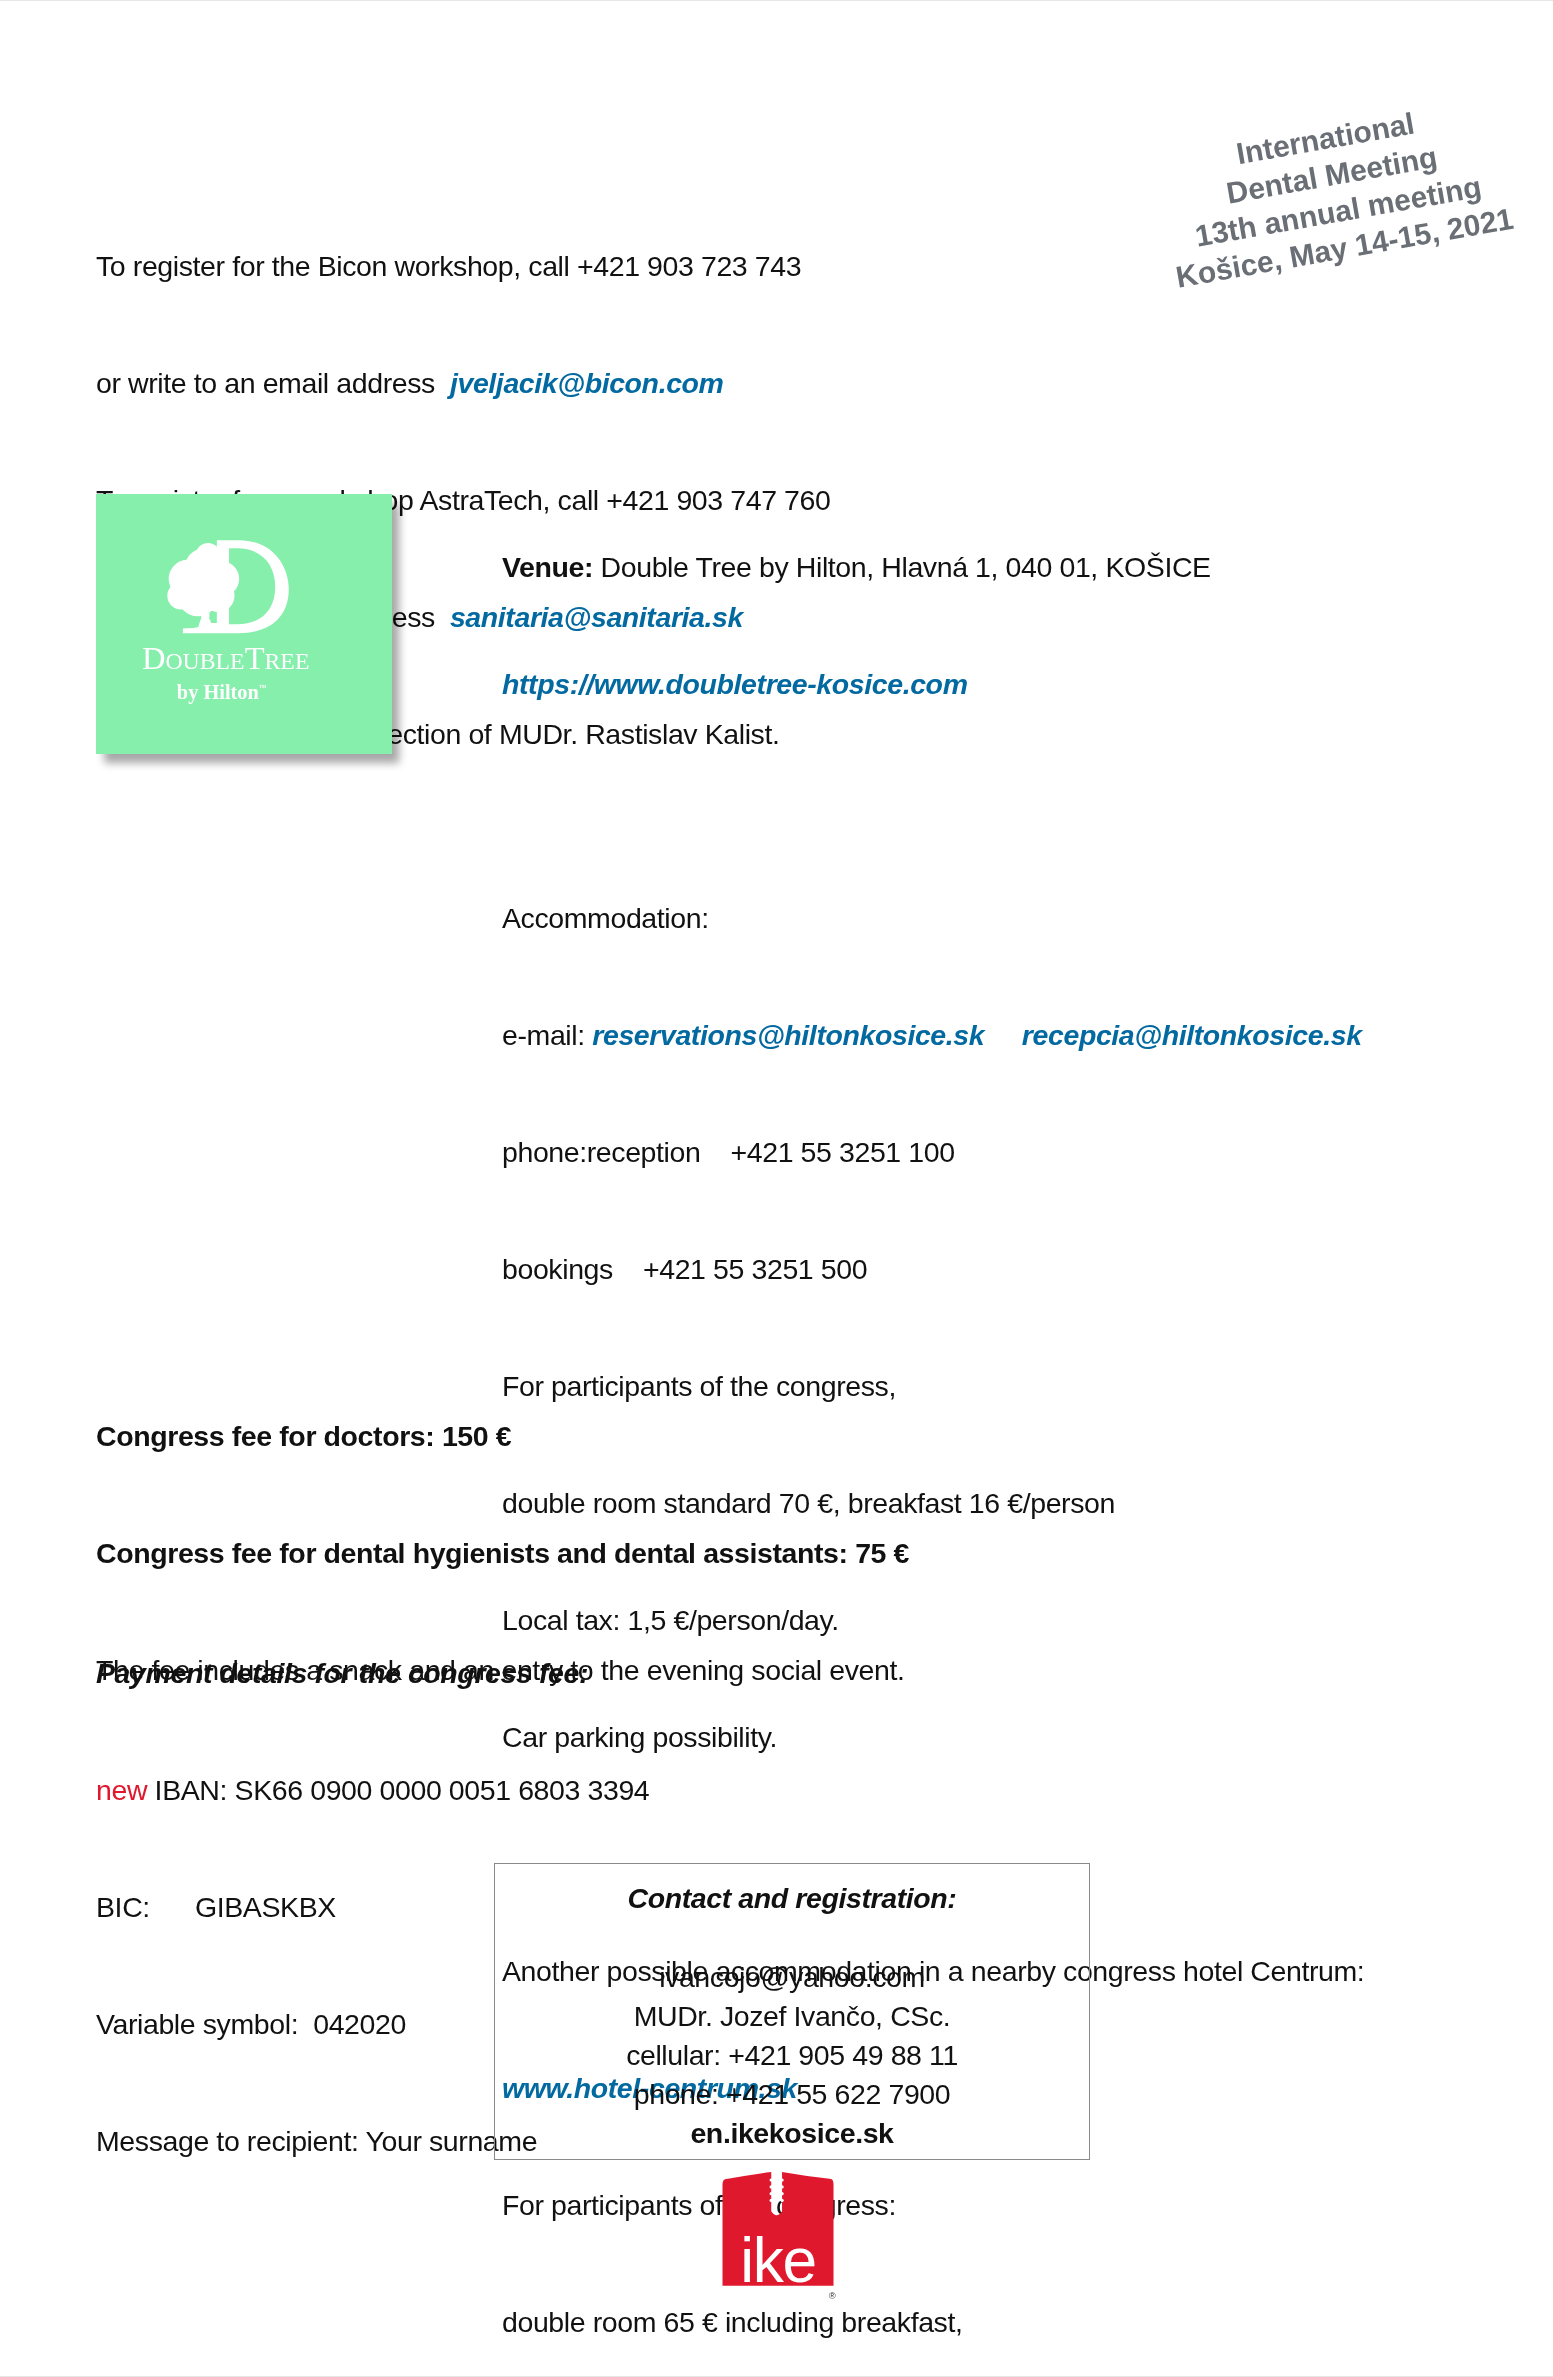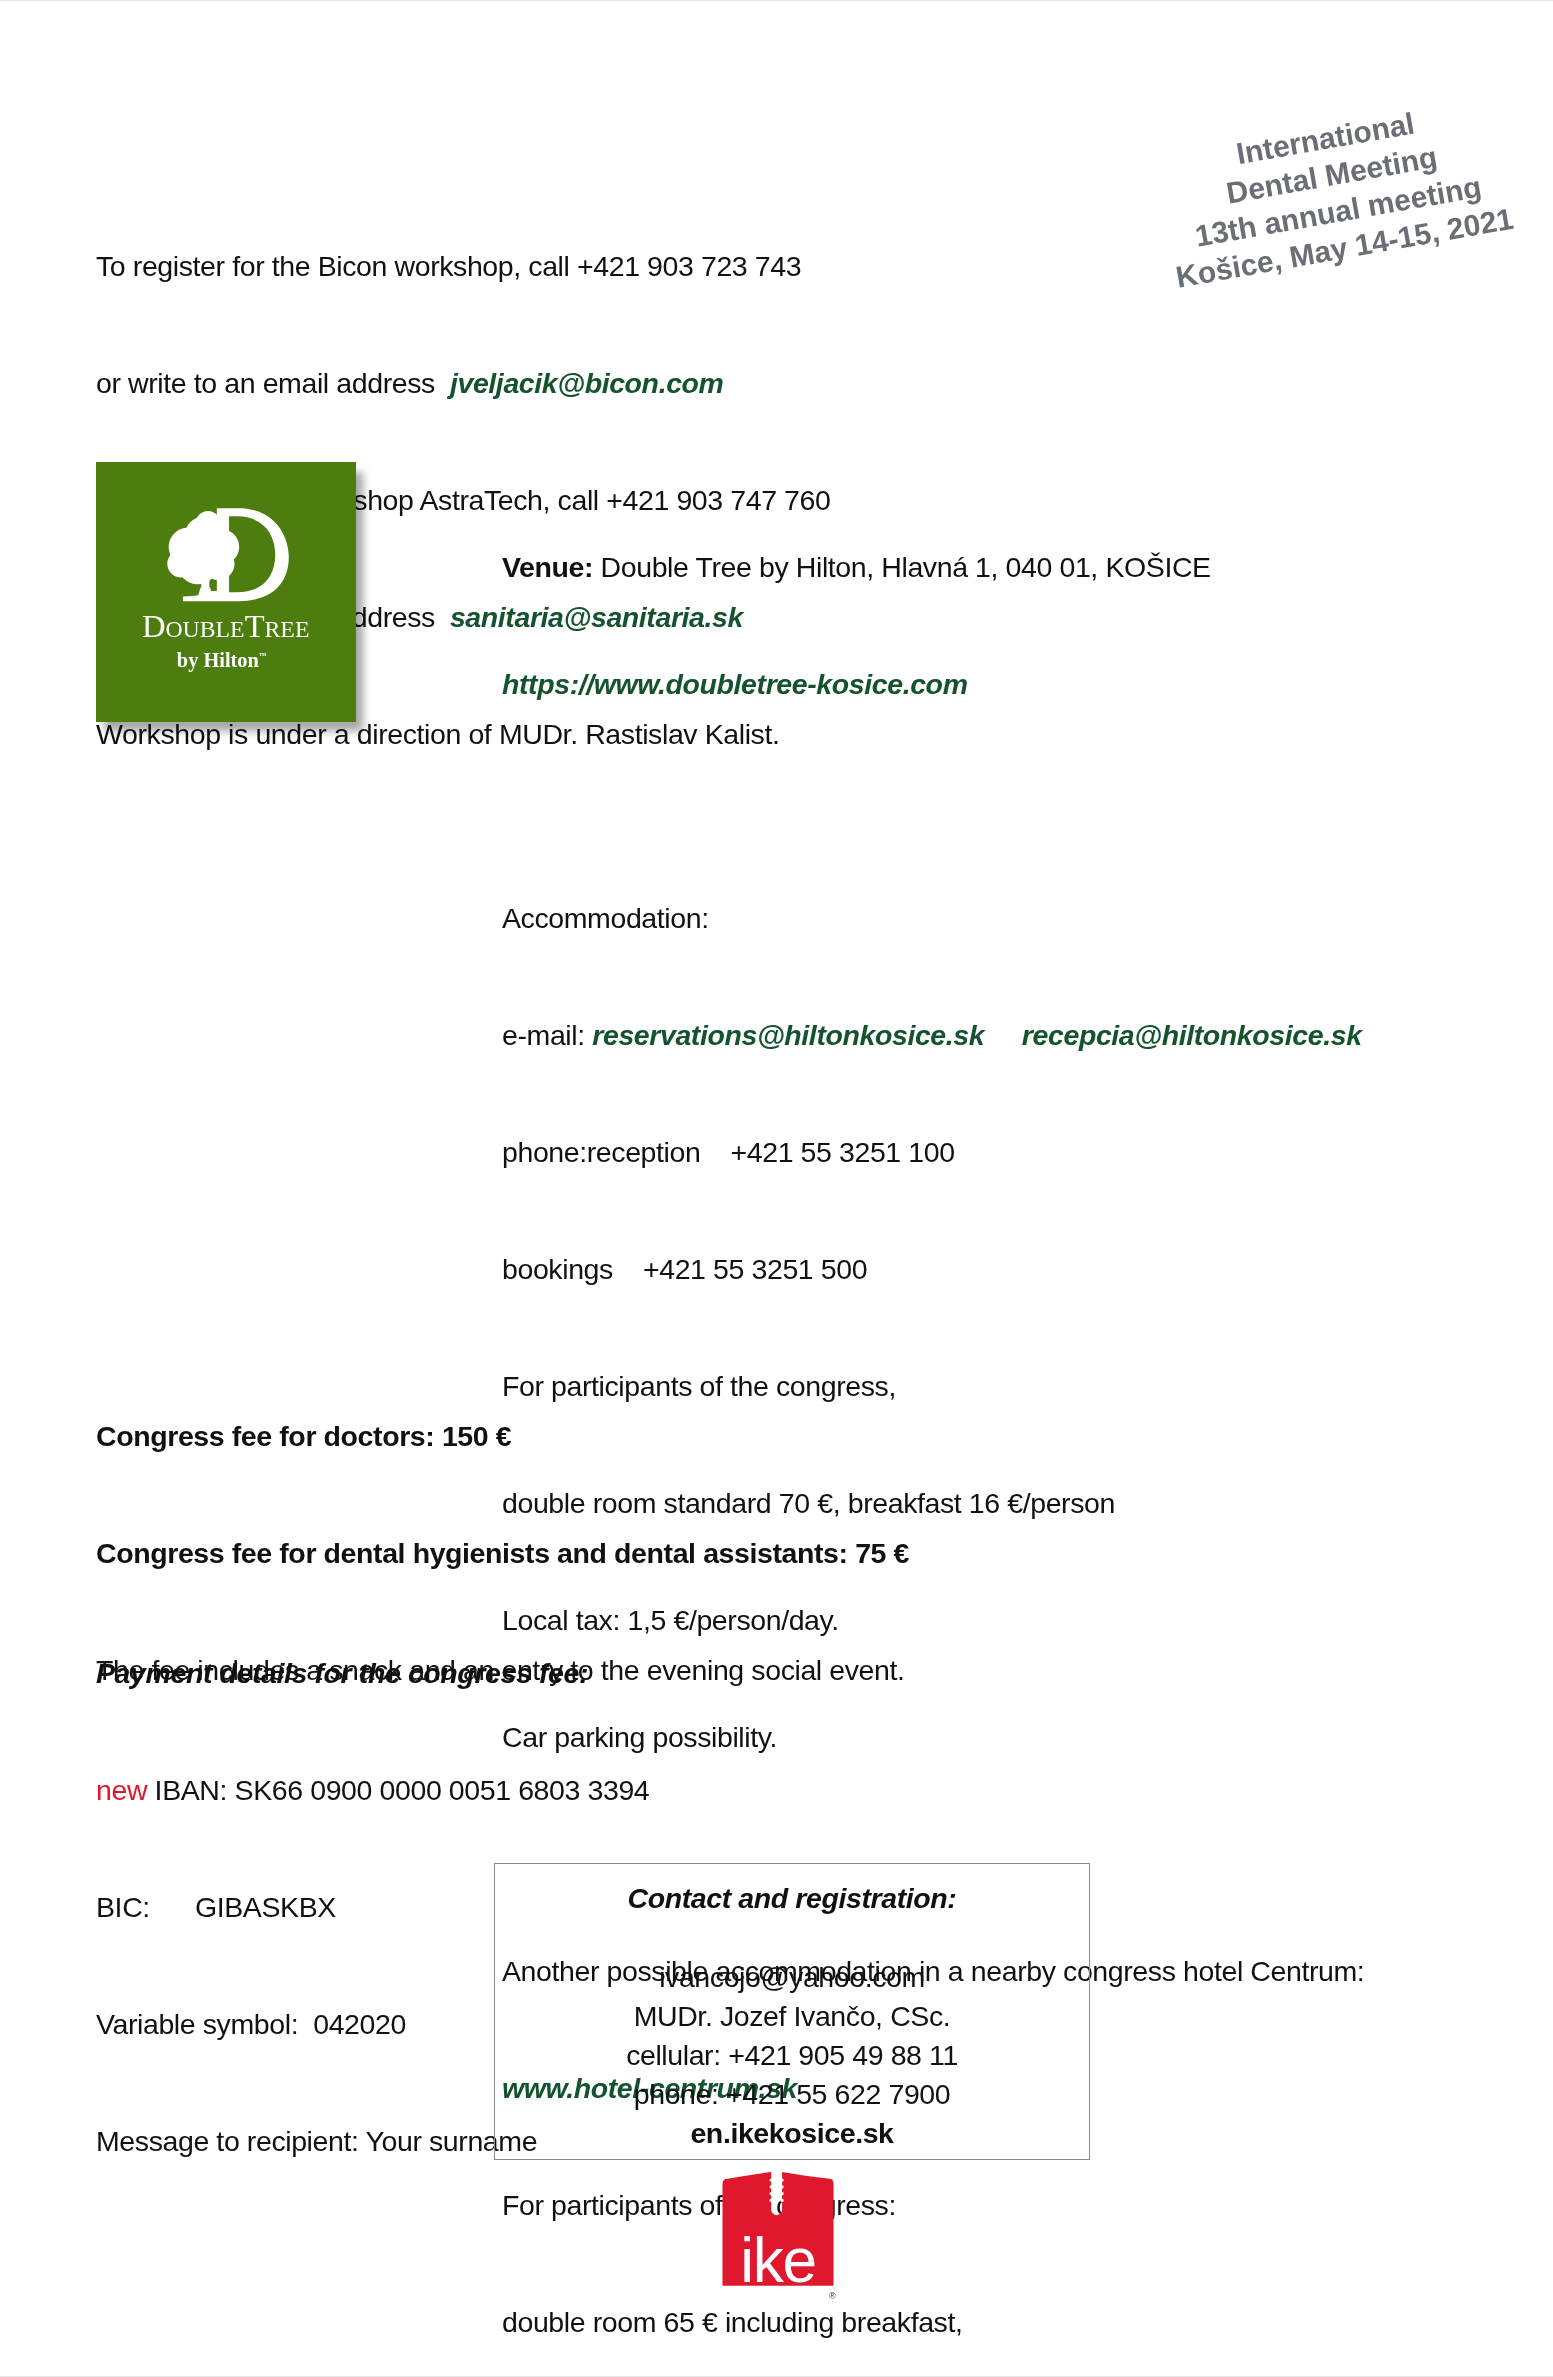--- a/index.html
+++ b/index.html
@@ -3,34 +3,34 @@
   <meta charset="utf-8">
   <style>
     html, body { margin: 0; padding: 0; background: #ffffff; }
     body { width: 1553px; height: 2377px; position: relative; overflow: hidden;
            font-family: "Liberation Sans", sans-serif; color: #111; }
     .topline { position: absolute; left: 0; top: 0; width: 1553px; height: 0.7px; background: #e6e6e6; }
     .botline { position: absolute; left: 0; bottom: 0; width: 1553px; height: 0.7px; background: #e6e6e6; }
 
     .txt { font-size: 28.5px; line-height: 39px; letter-spacing: -0.4px; white-space: pre; }
     .line { display: block; height: 39px; }
-    .link { color: #14532d; font-style: italic; font-weight: bold; }
+    .link { color: #0369a1; font-style: italic; font-weight: bold; }
     .bold { font-weight: bold; }
     .ital { font-style: italic; }
     .red { color: #e0182d; font-weight: normal; }
 
     #workshop { position: absolute; left: 96px; top: 169px; }
 
     #stamp { position: absolute; left: 1125px; top: 81px; width: 420px; height: 224px; }
     #stamp .inner { position: absolute; left: 50%; top: 50%;
       transform: translate(-50%,-50%) rotate(-10deg); text-align: center;
       color: #6a6f76; font-weight: bold; font-size: 30px; line-height: 37px; white-space: nowrap; }
 
-    #logo-dt { position: absolute; left: 96px; top: 462px; width: 260px; height: 260px;
-      background: #4d7c0f; box-shadow: 8.1px 9.5px 8.1px rgba(0,0,0,0.35); }
+    #logo-dt { position: absolute; left: 96px; top: 494px; width: 296px; height: 260px;
+      background: #86efac; box-shadow: 8.1px 9.5px 8.1px rgba(0,0,0,0.35); }
     #logo-dt svg { position: absolute; left: 0; top: 0; }
 
     #venue { position: absolute; left: 502px; top: 470px; }
 
     #fees { position: absolute; left: 96px; top: 1339px; }
     #payment { position: absolute; left: 96px; top: 1576px; }
 
     #contact { position: absolute; left: 494px; top: 1835px; width: 596px; height: 297px;
       border: 1.4px solid #8a8a8a; box-sizing: border-box; text-align: center; margin-top: 28px; }
     #contact .txt { white-space: normal; }

